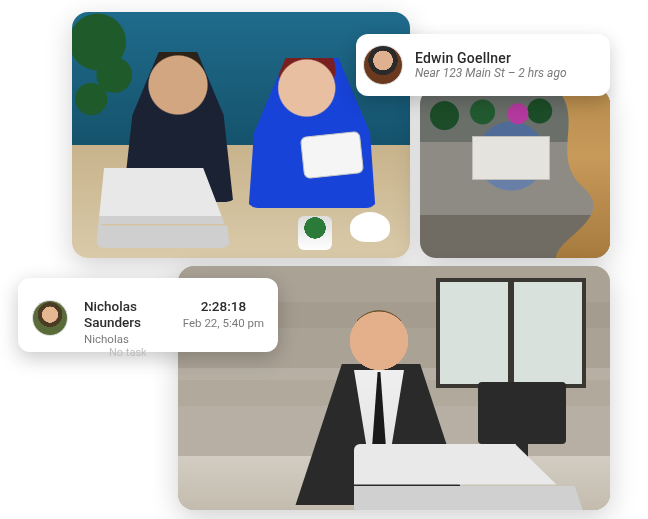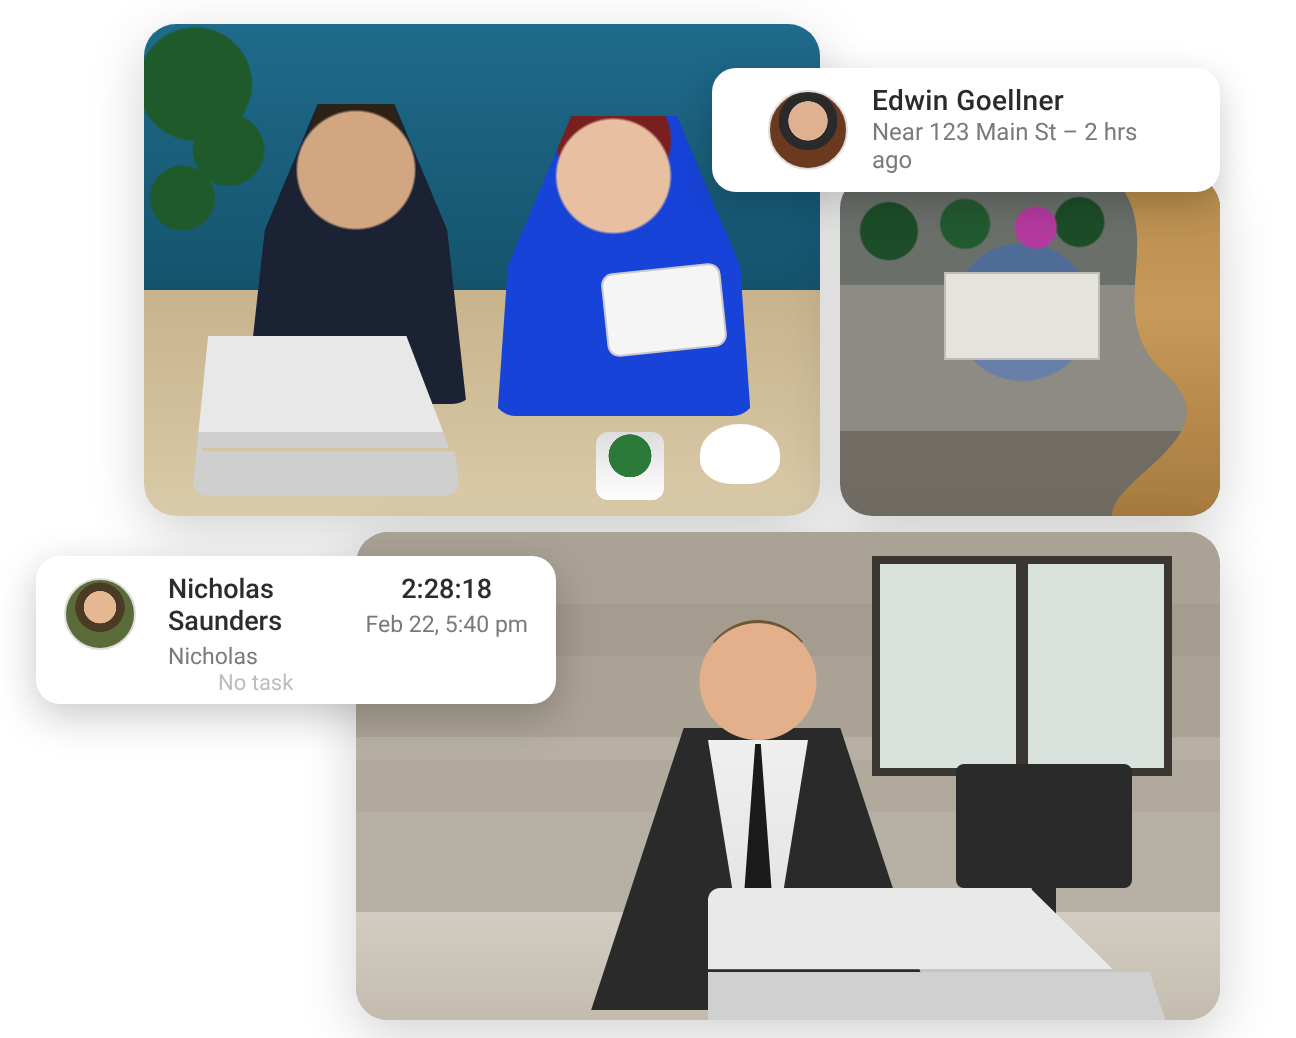--- a/index.html
+++ b/index.html
@@ -43,26 +43,26 @@
       clip-path:path('M0 0 C 30 30 -8 70 28 100 C 60 130 0 150 0 170 L54 170 L54 0 Z'); }
     .photo-map .trees { position:absolute; left:0; top:0; right:54px; height:46px;
       background:radial-gradient(circle at 18% 60%,#1c4d28 0 14px,transparent 15px),
                  radial-gradient(circle at 46% 52%,#225a30 0 12px,transparent 13px),
                  radial-gradient(circle at 72% 56%,#b43a9f 0 10px,transparent 11px),
                  radial-gradient(circle at 88% 50%,#1c4d28 0 12px,transparent 13px); }
     .photo-map .house { position:absolute; left:52px; top:48px; width:78px; height:44px; background:#e5e3de; border:1px solid #bfbdb8; }
 
     
     .user-near { left:356px; top:34px; width:254px; height:62px; background:#fff; border-radius:12px;
-      box-shadow:0 6px 18px rgba(0,0,0,.2); position:absolute; display:flex; align-items:center; gap:12px; padding:10px 28px; }
+      box-shadow:0 6px 18px rgba(0,0,0,.2); position:absolute; display:flex; align-items:center; gap:12px; padding:10px 7px; }
     .avatar { width:40px; height:40px; border-radius:50%; flex-shrink:0;
       background:radial-gradient(circle at 50% 38%,#e0b190 0 32%,#2a2a2a 33% 48%,#6b3a1e 49% 100%); border:1px solid #ddd; }
     .user-near .text { display:flex; flex-direction:column; }
     .user-near .name { font-size:14px; font-weight:500; color:#2a2a2a; letter-spacing:.2px; }
-    .user-near .sub  { font-size:12px; font-weight:400; color:#7a7a7a; }
+    .user-near .sub  { font-size:12px; font-weight:400; color:#7a7a7a;font-style:italic; }
 
     
     .photo-office { left:178px; top:266px; width:432px; height:244px;
       background:linear-gradient(180deg,#9d958a 0 42%,#b8b2a8 42% 100%); }
     .photo-office .wall { position:absolute; inset:0; background:
       repeating-linear-gradient(0deg,#b6ad9f 0 26px,#aba292 26px 52px,#b6ad9f 52px 78px); opacity:.55; }
     .photo-office .window { position:absolute; right:24px; top:12px; width:150px; height:110px;
       background:linear-gradient(180deg,#d9e1dc 0 100%); border:4px solid #3a3732; }
     .photo-office .window::before { content:""; position:absolute; inset:0; background:
       linear-gradient(90deg,transparent 48%,#3a3732 48% 52%,transparent 52%); }
@@ -77,21 +77,21 @@
     .photo-office .man .tie { position:absolute; left:88px; top:62px; width:14px; height:86px;
       background:#1a1a1a; clip-path:polygon(40% 0,60% 0,100% 88%,50% 100%,0 88%); }
     .photo-office .laptop2 { position:absolute; left:176px; top:178px; width:230px; height:70px;
       background:linear-gradient(180deg,#e9e9e9 0 58%,#d0d0d0 58% 100%); clip-path:polygon(0 0,70% 0,88% 58%,0 58%,0 60%,96% 60%,100% 100%,0 100%); border-radius:6px; }
     .photo-office .desk { position:absolute; left:0; right:0; bottom:0; height:54px; background:linear-gradient(180deg,#d3ccc2,#c3bcae); }
     .photo-office .monitor { position:absolute; right:44px; top:116px; width:88px; height:62px; background:#2a2a2a; border-radius:4px; }
     .photo-office .monitor::after { content:""; position:absolute; left:38px; bottom:-16px; width:12px; height:16px; background:#2a2a2a; }
 
     
     .task-card { left:18px; top:278px; width:260px; height:74px; background:#fff; border-radius:12px;
-      box-shadow:0 6px 20px rgba(0,0,0,.22); position:absolute; padding:9px 14px; display:grid;
+      box-shadow:0 6px 20px rgba(0,0,0,.22); position:absolute; padding:20px 14px; display:grid;
       grid-template-columns:42px 1fr auto; column-gap:10px; align-items:flex-start; }
     .task-card .avatar { width:36px; height:36px; margin-top:2px;
       background:radial-gradient(circle at 50% 40%,#e6b892 0 30%,#4b3a24 31% 46%,#5a6b3a 47% 100%); }
     .task-card .col { display:flex; flex-direction:column; }
     .task-card .name { font-size:13.5px; font-weight:500; color:#2c2c2c; }
     .task-card .task { font-size:11.5px; color:#7a7a7a; margin-top:2px; }
     .task-card .notask { font-size:11px; color:#bdbdbd;margin-left:25px; }
     .task-card .right { text-align:center; }
     .task-card .time { font-size:13.5px; font-weight:500; color:#2c2c2c; }
     .task-card .date { font-size:11.5px; color:#7a7a7a; margin-top:2px; }

